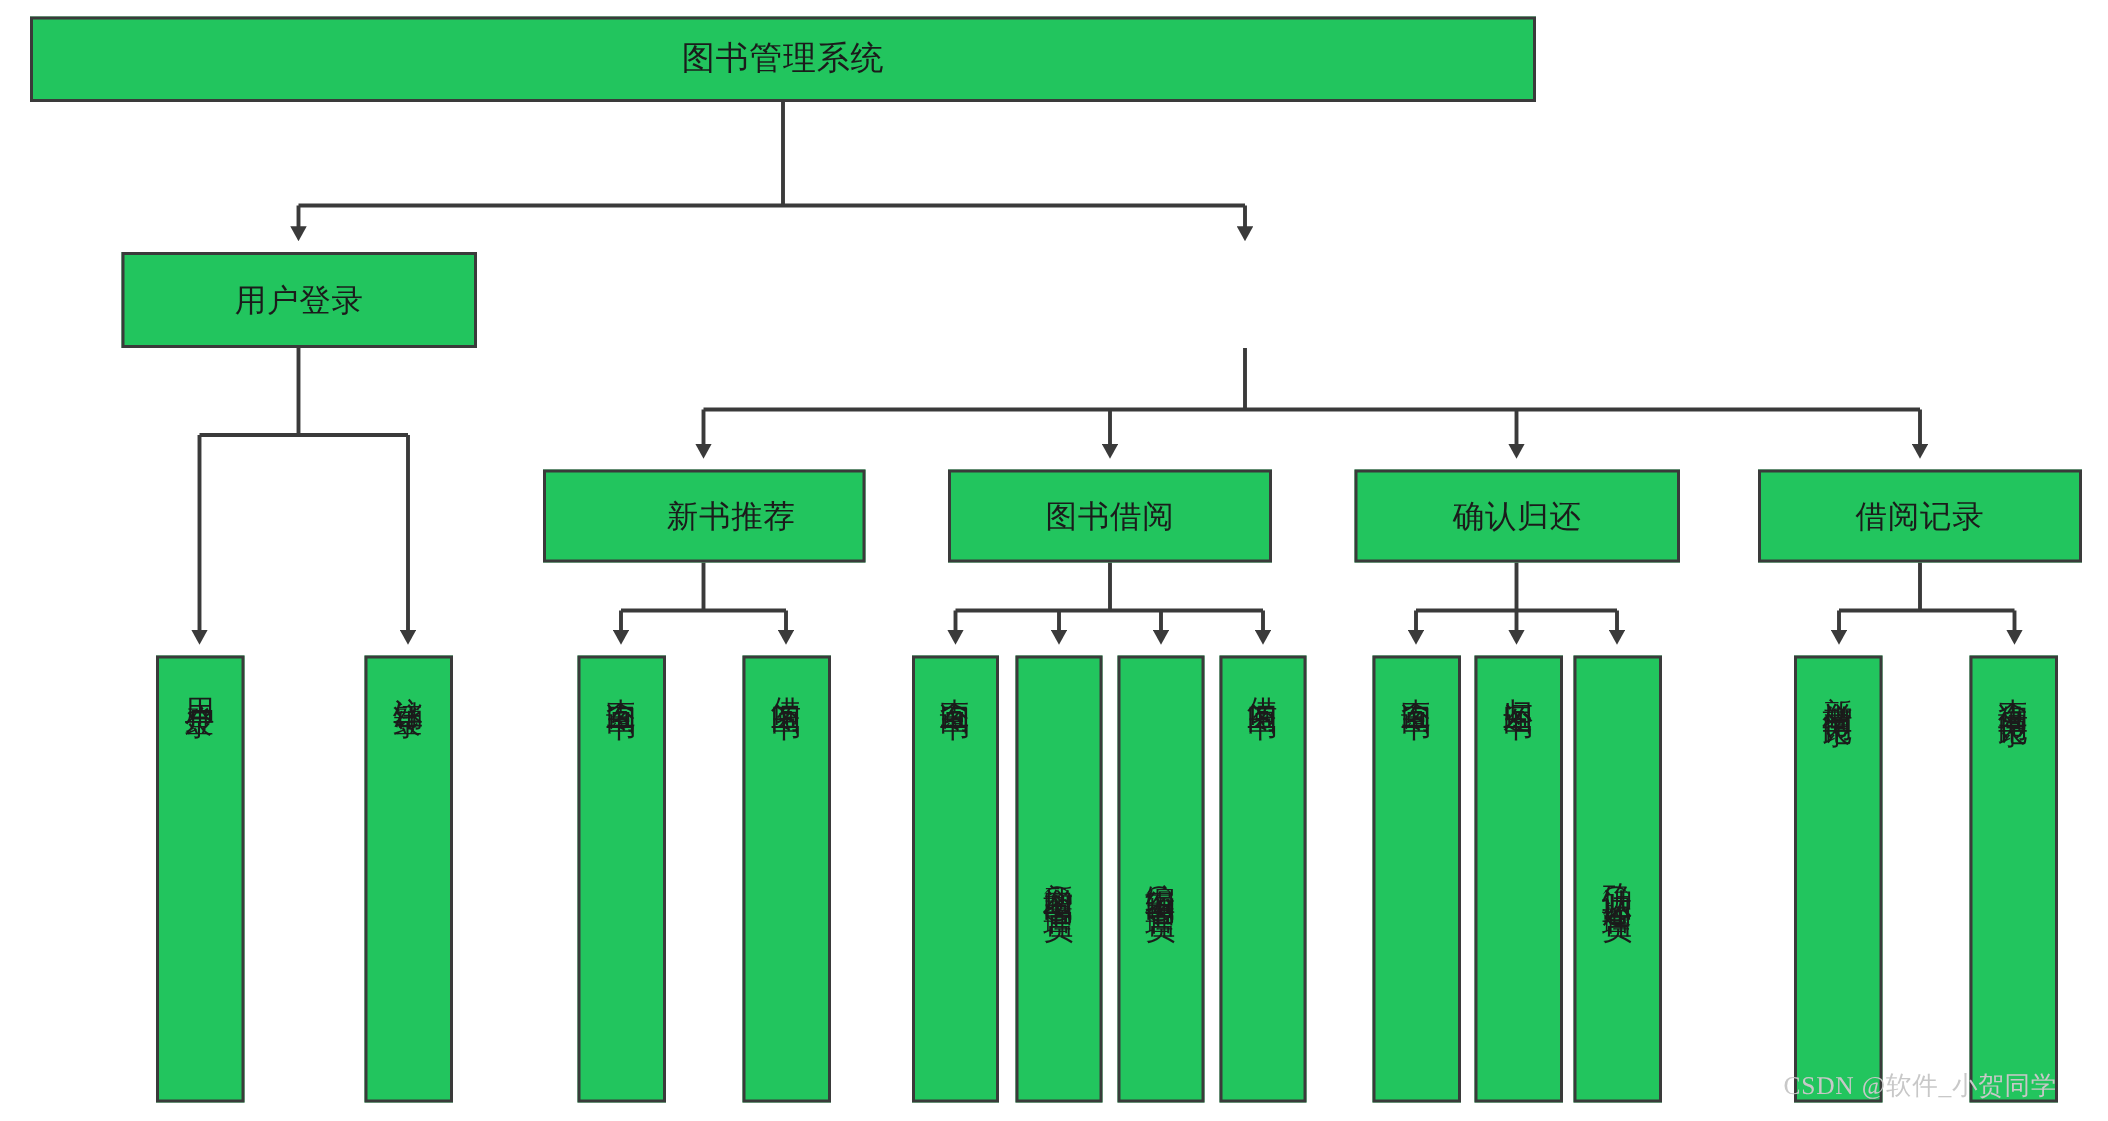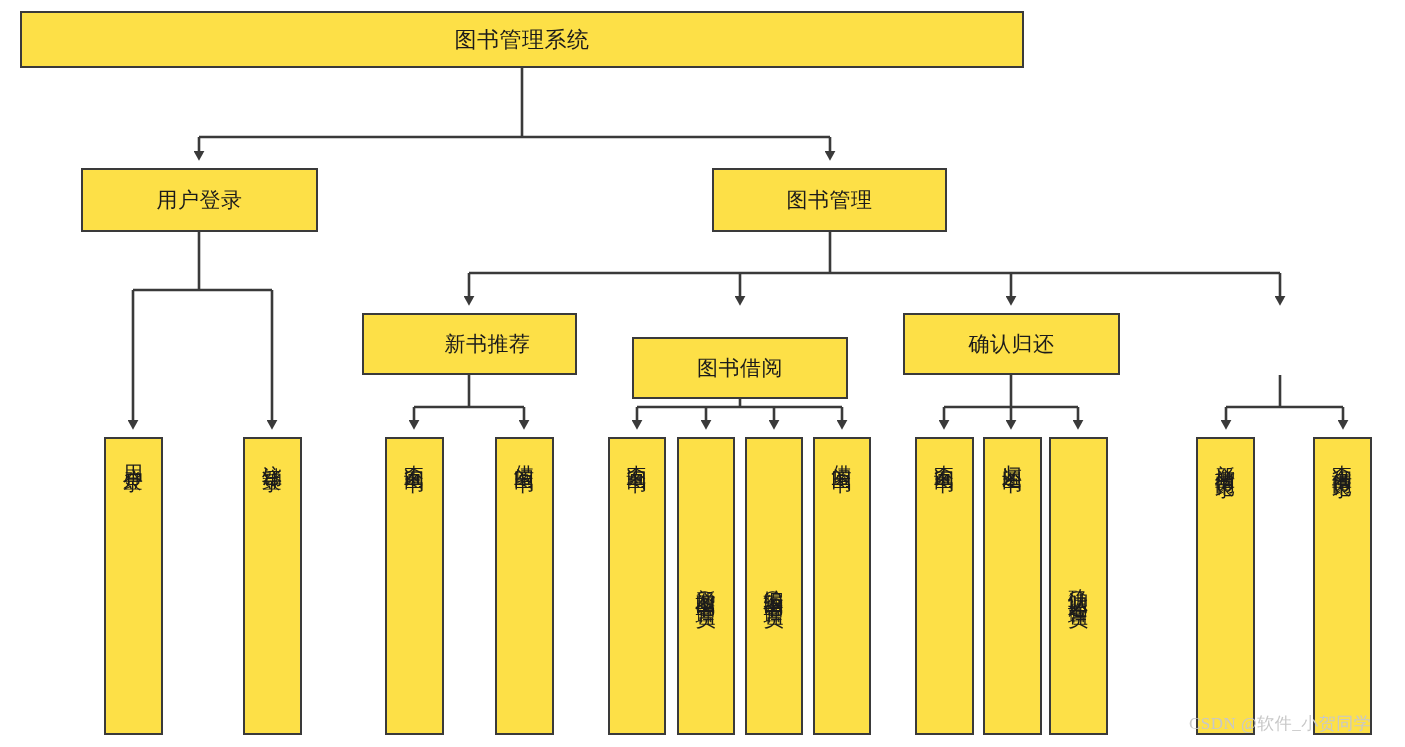--- a/index.html
+++ b/index.html
@@ -22,21 +22,21 @@
     position: absolute;
     left: 0;
     top: 0;
     width: 1405px;
     height: 747px;
     pointer-events: none;
   }
   .node {
     position: absolute;
     box-sizing: border-box;
-    background: #fde047;
+    background: #22c55e;
     border: 2px solid #3a3a3a;
     display: flex;
     align-items: center;
     justify-content: center;
     color: #1b1b1b;
     z-index: 2;
   }
   .node-label {
     display: block;
     line-height: 1.08;
@@ -136,33 +136,33 @@
     </g>
   </svg>
 
   <div class="node h root" style="left:20px; top:11px; width:1004px; height:57px;">
     <span class="node-label">图书管理系统</span>
   </div>
 
   <div class="node h" style="left:81px; top:168px; width:237px; height:64px;">
     <span class="node-label">用户登录</span>
   </div>
-  <div class="node h" style="left:712px; top:168px; width:235px; height:64px;">
-    <span class="node-label">图书管理</span>
-  </div>
 
   <div class="node h" style="left:362px; top:313px; width:215px; height:62px;padding-left:36px;">
     <span class="node-label">新书推荐</span>
   </div>
-  <div class="node h" style="left:632px; top:313px; width:216px; height:62px;margin-top:24px;">
+  <div class="node h" style="left:632px; top:313px; width:216px; height:62px;">
     <span class="node-label">图书借阅</span>
   </div>
   <div class="node h" style="left:903px; top:313px; width:217px; height:62px;">
     <span class="node-label">确认归还</span>
   </div>
+  <div class="node h" style="left:1172px; top:313px; width:216px; height:62px;">
+    <span class="node-label">借阅记录</span>
+  </div>
 
   <div class="node v" style="left:104px; top:437px; width:59px; height:298px;">
     <span class="node-label">用户登录</span>
   </div>
   <div class="node v" style="left:243px; top:437px; width:59px; height:298px;">
     <span class="node-label">注销登录</span>
   </div>
 
   <div class="node v" style="left:385px; top:437px; width:59px; height:298px;">
     <span class="node-label">查询图书</span>

